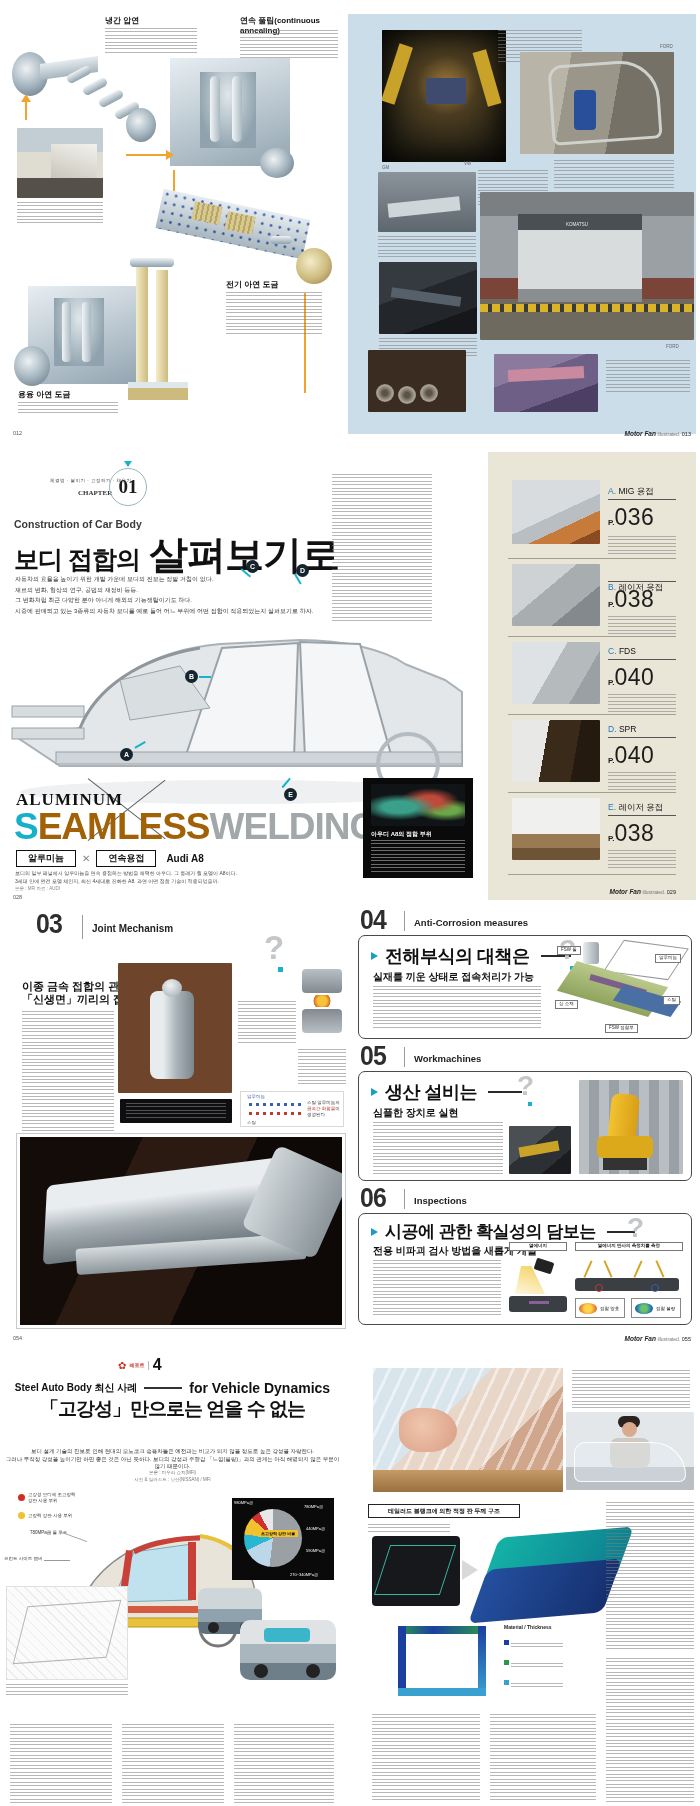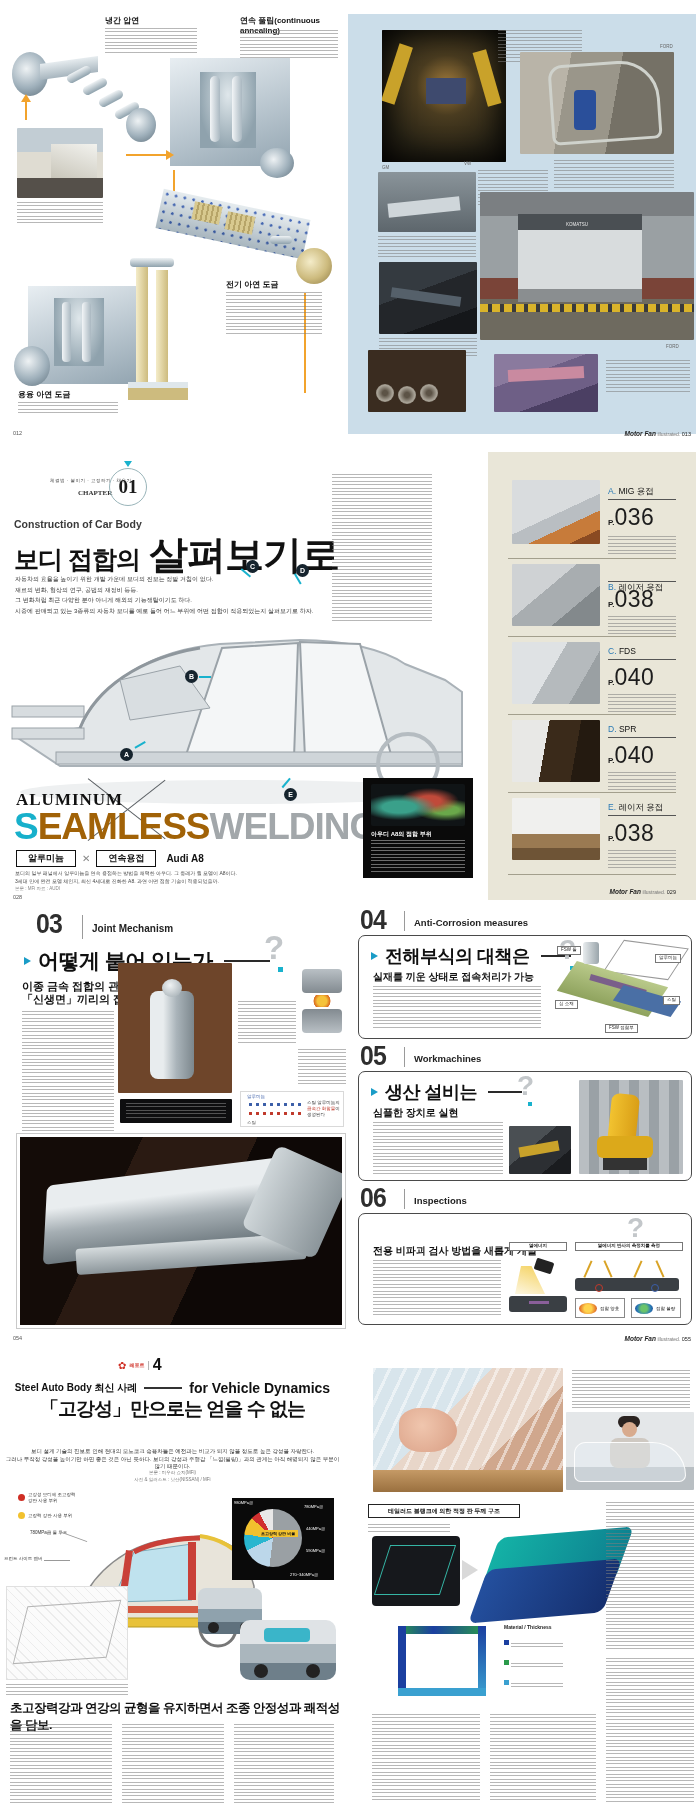--- a/index.html
+++ b/index.html
@@ -304,25 +304,20 @@
         <span>029</span>
       </div>
     </div>
   </section>
 
   <section style="top:905px;height:447px">
 
     <div class="secnum" style="left:36px;top:4px">03</div>
     <div class="vrule" style="left:82px;top:10px;height:24px"></div>
     <div class="secen" style="left:92px;top:18px">Joint Mechanism</div>
-    <div class="qtitle" style="left:24px;top:42px">
-      <span class="tri"></span>
-      <h3 style="font-size:21px">어떻게 붙어 있는가</h3>
-      <span class="dash" style="width:46px"></span>
-    </div>
     <div class="q" style="left:264px;top:26px">?</div>
     <div class="qdot" style="left:278px;top:62px"></div>
     <div class="subt" style="left:22px;top:74px;font-size:11px">이종 금속 접합의 관건은</div>
     <div class="subt" style="left:22px;top:87px;font-size:11px">「신생면」끼리의 접촉</div>
     <div class="tl" style="left:22px;top:106px;width:92px;height:140px"></div>
     <div class="ph" style="left:118px;top:58px;width:114px;height:130px;background:#6e452a">
       <div class="abs" style="left:32px;top:28px;width:44px;height:88px;border-radius:8px;background:linear-gradient(90deg,#e8ecee 0 30%,#aab4ba 60%,#7c878d)"></div>
       <div class="abs" style="left:44px;top:16px;width:20px;height:18px;border-radius:50%;background:radial-gradient(circle at 40% 35%,#f0f3f4,#9aa5ab)"></div>
     </div>
     <div class="tl" style="left:238px;top:96px;width:58px;height:44px"></div>
@@ -401,20 +396,25 @@
         <div class="abs" style="left:30px;top:14px;width:28px;height:62px;border-radius:8px;background:linear-gradient(90deg,#f2c330,#d99e16);transform:rotate(6deg)"></div>
         <div class="abs" style="left:18px;top:56px;width:56px;height:22px;border-radius:6px;background:#dca91a"></div>
         <div class="abs" style="left:24px;top:78px;width:44px;height:12px;background:#333"></div>
       </div>
     </div>
 
     <div class="secnum" style="left:360px;top:278px">06</div>
     <div class="vrule" style="left:404px;top:284px;height:20px"></div>
     <div class="secen" style="left:414px;top:290px;font-size:9.5px">Inspections</div>
     <div class="boxed" style="left:358px;top:308px;width:334px;height:112px">
+      <div class="qtitle" style="left:12px;top:6px">
+        <span class="tri"></span>
+        <h3 style="font-size:17px">시공에 관한 확실성의 담보는</h3>
+        <span class="dash" style="width:28px"></span>
+      </div>
       <div class="q" style="left:268px;top:0;font-size:28px">?</div>
       <div class="qdot" style="left:279px;top:30px;width:4px;height:4px"></div>
       <div class="subt" style="left:14px;top:30px">전용 비파괴 검사 방법을 새롭게 개발</div>
       <div class="tl" style="left:14px;top:46px;width:128px;height:56px"></div>
       <div class="chip" style="left:150px;top:28px;width:58px;text-align:center;font-weight:bold">열에너지</div>
       <div class="chip" style="left:216px;top:28px;width:108px;text-align:center;font-weight:bold">열에너지 반사의 측정치를 측정</div>
       <div class="abs" style="left:150px;top:46px;width:62px;height:56px">
         <div class="abs" style="left:26px;top:0;width:18px;height:12px;background:#222;transform:rotate(18deg);border-radius:2px"></div>
         <div class="abs" style="left:6px;top:6px;width:30px;height:28px;background:linear-gradient(200deg,rgba(242,200,60,.85),rgba(242,200,60,.15));clip-path:polygon(20% 0,55% 0,100% 100%,0 100%)"></div>
         <div class="abs" style="left:0;top:36px;width:58px;height:16px;border-radius:3px;background:#3a3f44"></div>
@@ -509,21 +509,20 @@
     <div class="ph" style="left:198px;top:236px;width:64px;height:46px;border-radius:8px;background:linear-gradient(180deg,#cfd6da 0 45%,#8fa2ad 45% 75%,#5f717d 75%)">
       <div class="abs" style="left:10px;top:34px;width:11px;height:11px;border-radius:50%;background:#222"></div>
       <div class="abs" style="left:42px;top:34px;width:11px;height:11px;border-radius:50%;background:#222"></div>
     </div>
     <div class="ph" style="left:240px;top:268px;width:96px;height:60px;border-radius:10px;background:linear-gradient(180deg,#dfe3e6 0 40%,#aab6bd 40% 72%,#6e7f8a 72%)">
       <div class="abs" style="left:24px;top:8px;width:46px;height:14px;border-radius:4px;background:#3ab5c9"></div>
       <div class="abs" style="left:14px;top:44px;width:14px;height:14px;border-radius:50%;background:#222"></div>
       <div class="abs" style="left:66px;top:44px;width:14px;height:14px;border-radius:50%;background:#222"></div>
     </div>
 
-    <div class="abs" style="left:10px;top:348px;width:330px;font-size:12.5px;font-weight:bold;letter-spacing:-.5px">초고장력강과 연강의 균형을 유지하면서 조종 안정성과 쾌적성을 담보.</div>
     <div class="tl" style="left:10px;top:372px;width:102px;height:80px"></div>
     <div class="tl" style="left:122px;top:372px;width:102px;height:80px"></div>
     <div class="tl" style="left:234px;top:372px;width:100px;height:80px"></div>
 
     <div class="ph" style="left:373px;top:16px;width:190px;height:124px;background:linear-gradient(135deg,#d8e5ec 0 38%,#e8d6c9 38% 66%,#d0a78d 66%)">
       <div class="abs" style="left:0;top:0;width:100%;height:100%;background:repeating-linear-gradient(115deg,rgba(255,255,255,.5) 0 3px,transparent 3px 14px)"></div>
       <div class="abs" style="left:0;top:102px;width:190px;height:22px;background:linear-gradient(180deg,#c59a66,#9a703f)"></div>
       <div class="abs" style="left:26px;top:40px;width:58px;height:44px;border-radius:40% 60% 55% 45%;background:radial-gradient(circle at 40% 40%,#f0c6ae,#d89d83)"></div>
     </div>
     <div class="tl" style="left:572px;top:18px;width:118px;height:38px"></div>

